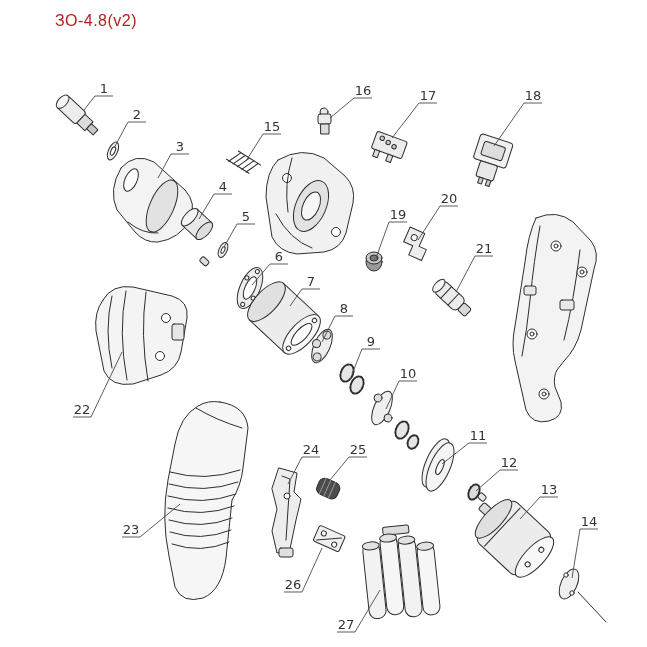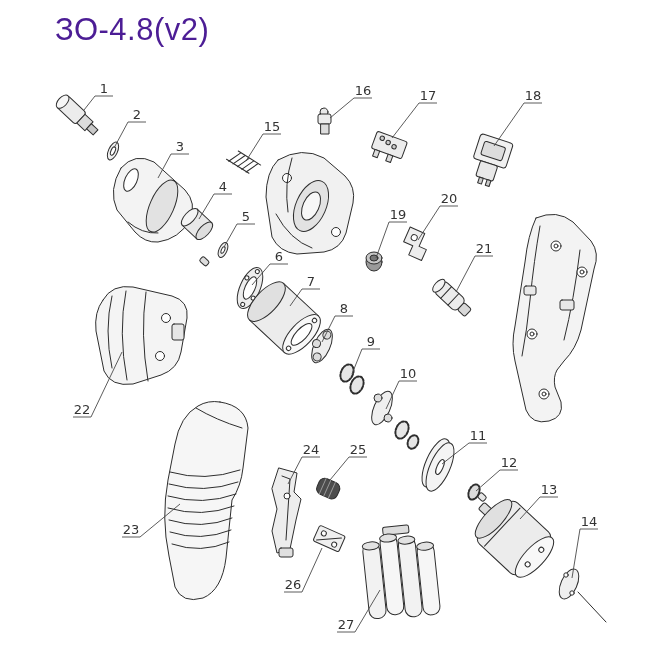--- a/index.html
+++ b/index.html
@@ -1,18 +1,18 @@
 <!DOCTYPE html>
 <html><head>
 <meta charset="utf-8">
 <style>
   html,body{margin:0;padding:0;background:#fff;}
   .stage{position:relative;width:647px;height:647px;background:#fff;overflow:hidden;
          font-family:"Liberation Sans",sans-serif;}
-  .title{position:absolute;left:55px;top:12px;font-size:31px;color:#4c1d95;letter-spacing:.5px;}
+  .title{position:absolute;left:55px;top:12px;font-size:16px;color:#b91c1c;letter-spacing:.5px;}
   svg{position:absolute;left:0;top:0;}
   #parts-layer{stroke:#2e2e2e;stroke-width:1;stroke-linejoin:round;stroke-linecap:round;fill:#fff;}
   #parts-layer .noline{fill:none;}
   #callouts-layer line{stroke:#4a4a4a;stroke-width:0.9;}
   #callouts-layer text{font-family:"DejaVu Sans",sans-serif;font-size:13px;fill:#333;stroke:none;}
 </style>
 </head>
 <body>
 
 <div class="stage">

